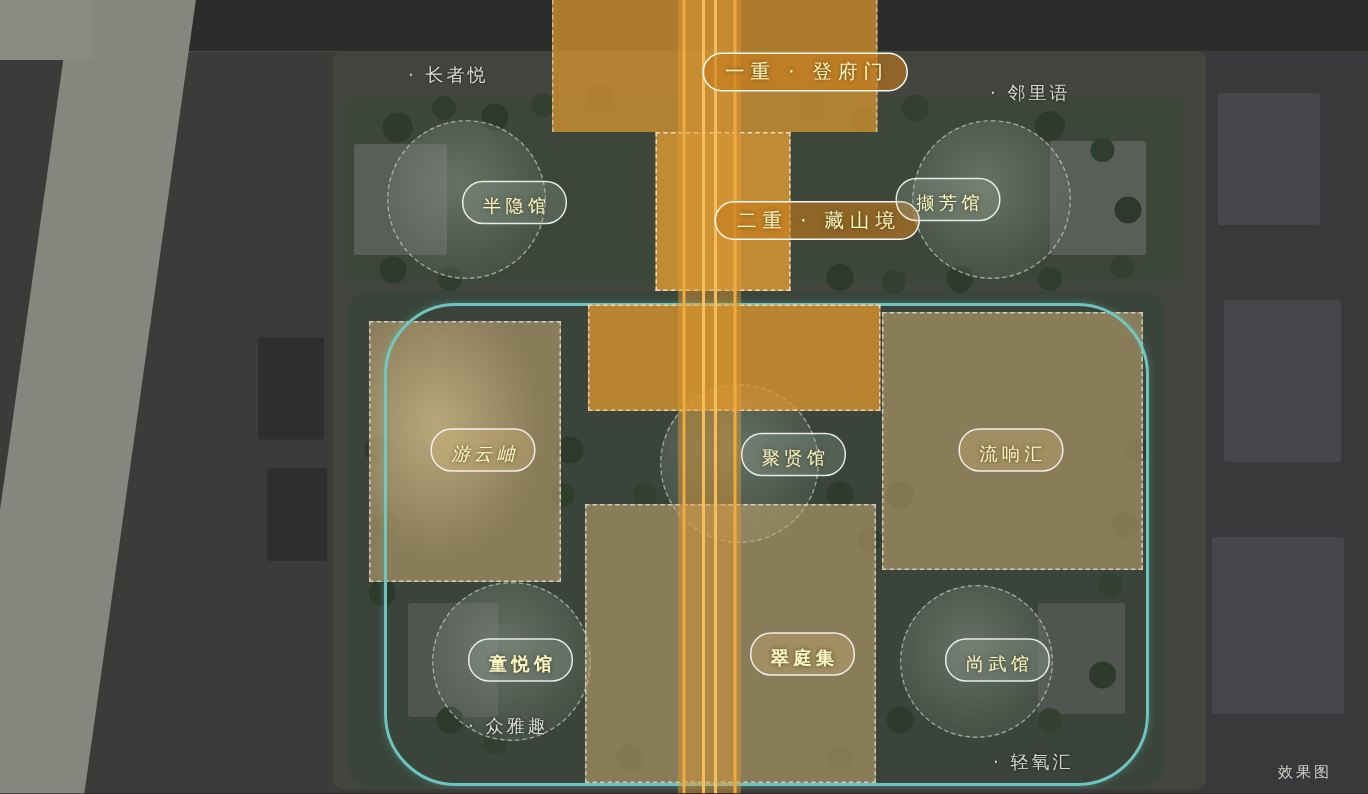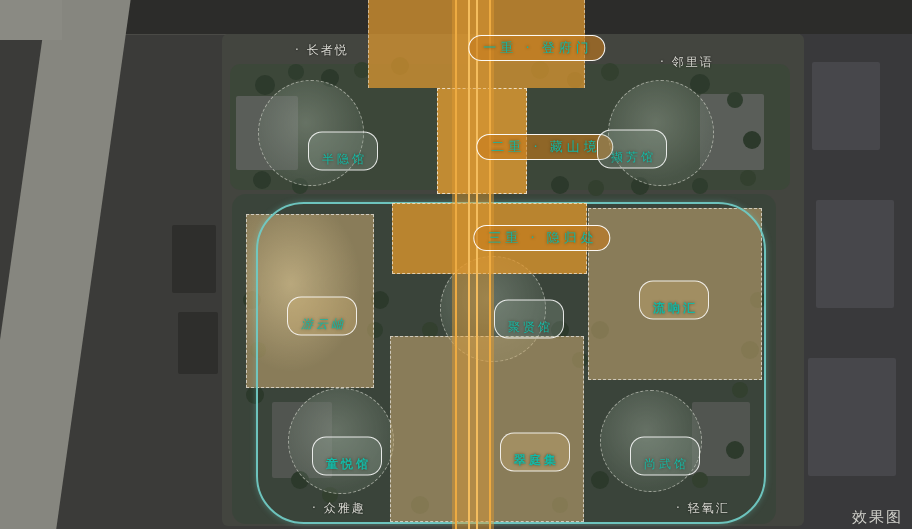--- a/index.html
+++ b/index.html
@@ -52,30 +52,30 @@
   .orange-z3{left:392px;top:203px;width:193px;height:69px;background:rgba(222,150,45,.78);
     border:1.5px dashed rgba(255,255,255,.6);}
   .axis-band{left:452px;top:0;width:42px;height:529px;background:rgba(226,156,48,.45);}
   .axis-line{top:0;height:529px;background:#edab42;width:2px;}
   .axis-line.inner{background:#f4bd5e;}
   
   .teal-loop{left:256px;top:202px;width:506px;height:318px;border:2.5px solid rgba(112,202,196,.95);
     border-radius:48px;box-shadow:0 0 6px rgba(112,202,196,.35);}
   
   .pill{position:absolute;transform:translate(-50%,-50%);display:flex;align-items:center;justify-content:center;
-    white-space:nowrap;color:#14b8a6;border-radius:14px;padding:3px 12px 3px 14px;
+    white-space:nowrap;color:#fef9c3;border-radius:14px;padding:3px 12px 3px 14px;
     text-shadow:0 0 3px rgba(40,30,5,.65);}
   .pill.axis{border:1.5px solid rgba(255,255,255,.95);background:rgba(198,124,28,.6);
     font-size:13px;letter-spacing:4px;}
-  .pill.venue{border:1px solid rgba(255,255,255,.85);font-size:12px;letter-spacing:3px;padding:18px 10px 2px 13px;margin-top:16px;}
+  .pill.venue{border:1px solid rgba(255,255,255,.85);font-size:12px;letter-spacing:3px;padding:8px 10px 2px 13px;}
   .pill.venue.green-bg{background:rgba(150,170,155,.28);}
   .pill.venue.tan-bg{background:rgba(210,180,118,.32);}
   .poi{position:absolute;color:#d9d9d2;font-size:12px;letter-spacing:2px;white-space:nowrap;
     text-shadow:0 0 2px rgba(0,0,0,.7);}
-  .watermark{position:absolute;color:#d0d0ca;font-size:15px;letter-spacing:2px;}
+  .watermark{position:absolute;color:#d0d0ca;font-size:10px;letter-spacing:2px;}
   .z1{z-index:1}.z2{z-index:2}.z3{z-index:3}.z4{z-index:4}.z5{z-index:5}.z6{z-index:6}.z7{z-index:7}.z8{z-index:8}
 </style>
 </head>
 <body>
 
 <div class="canvas">
 
   <div class="abs road-top z1"></div>
   <div class="abs road-left z1"></div>
   <div class="abs road-stub z1"></div>
@@ -112,31 +112,30 @@
   <div class="abs orange-z2 z6"></div>
   <div class="abs orange-z3 z6"></div>
   <div class="abs axis-band z7"></div>
   <div class="abs axis-line z7" style="left:455px;"></div>
   <div class="abs axis-line inner z7" style="left:468px;"></div>
   <div class="abs axis-line inner z7" style="left:476px;"></div>
   <div class="abs axis-line z7" style="left:489px;"></div>
 
   <div class="pill axis z8" style="left:537px;top:48px;">一重 · 登府门</div>
   <div class="pill axis z8" style="left:545px;top:147px;">二重 · 藏山境</div>
-  <div class="pill axis z8" style="left:542px;top:238px;">三重 · 隐归处</div>
 
   <div class="pill venue green-bg z8" style="left:343px;top:135px;">半隐馆</div>
   <div class="pill venue green-bg z8" style="left:632px;top:133px;">撷芳馆</div>
   <div class="pill venue tan-bg z8" style="left:322px;top:300px;font-style:italic;">游云岫</div>
   <div class="pill venue green-bg z8" style="left:529px;top:303px;">聚贤馆</div>
-  <div class="pill venue tan-bg z8" style="left:674px;top:284px;font-weight:bold;">流响汇</div>
+  <div class="pill venue tan-bg z8" style="left:674px;top:300px;">流响汇</div>
   <div class="pill venue green-bg z8" style="left:347px;top:440px;font-weight:bold;">童悦馆</div>
   <div class="pill venue tan-bg z8" style="left:535px;top:436px;font-weight:bold;">翠庭集</div>
   <div class="pill venue green-bg z8" style="left:665px;top:440px;">尚武馆</div>
 
-  <div class="poi z8" style="left:295px;top:42px;">· 长者悦</div>
+  <div class="poi z8" style="left:272px;top:42px;">· 长者悦</div>
   <div class="poi z8" style="left:660px;top:54px;">· 邻里语</div>
-  <div class="poi z8" style="left:312px;top:500px;">· 众雅趣</div>
-  <div class="poi z8" style="left:662px;top:500px;margin-left:14px;">· 轻氧汇</div>
+  <div class="poi z8" style="left:312px;top:476px;">· 众雅趣</div>
+  <div class="poi z8" style="left:662px;top:500px;">· 轻氧汇</div>
 
   <div class="watermark z8" style="left:852px;top:508px;">效果图</div>
 
 </div>
 
 </body></html>

